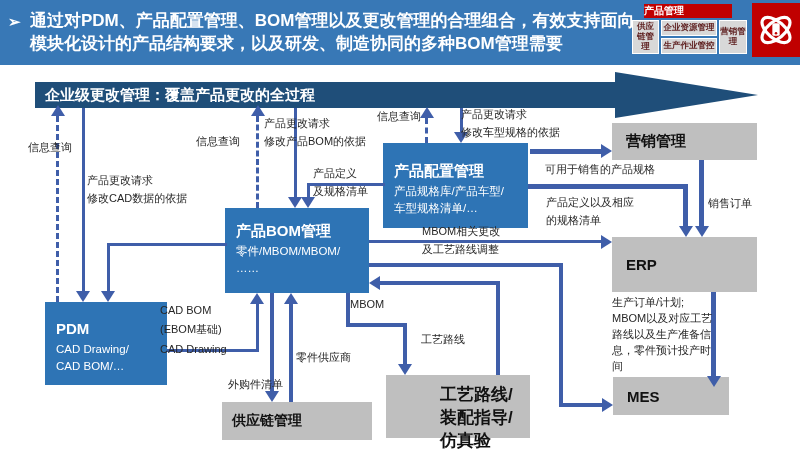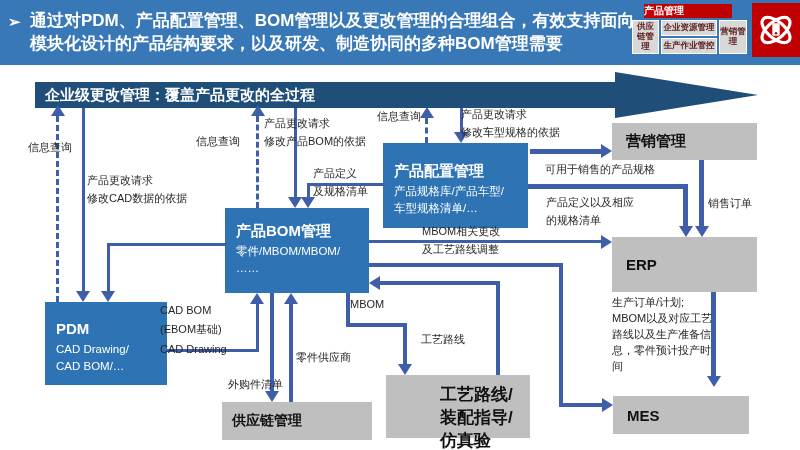--- a/index.html
+++ b/index.html
@@ -102,21 +102,21 @@
     <div class="s">CAD Drawing/
 CAD BOM/…</div>
   </div>
 
   <div class="gbox cflex" style="left:612px;top:123px;width:145px;height:37px;padding-left:14px;">
     <div class="t">营销管理</div>
   </div>
   <div class="gbox cflex" style="left:612px;top:237px;width:145px;height:55px;padding-left:14px;">
     <div class="t">ERP</div>
   </div>
-  <div class="gbox cflex" style="left:613px;top:396px;width:136px;height:38px;padding-left:14px;">
+  <div class="gbox cflex" style="left:613px;top:377px;width:116px;height:38px;padding-left:14px;">
     <div class="t">MES</div>
   </div>
   <div class="gbox cflex" style="left:222px;top:402px;width:150px;height:38px;padding-left:10px;">
     <div class="t" style="font-size:14px;">供应链管理</div>
   </div>
   <div class="gbox" style="left:386px;top:375px;width:144px;height:63px;padding:7px 6px 0 10px;">
     <div class="s">工艺路线/装配指导/
 仿真验证/…</div>
   </div>
 

